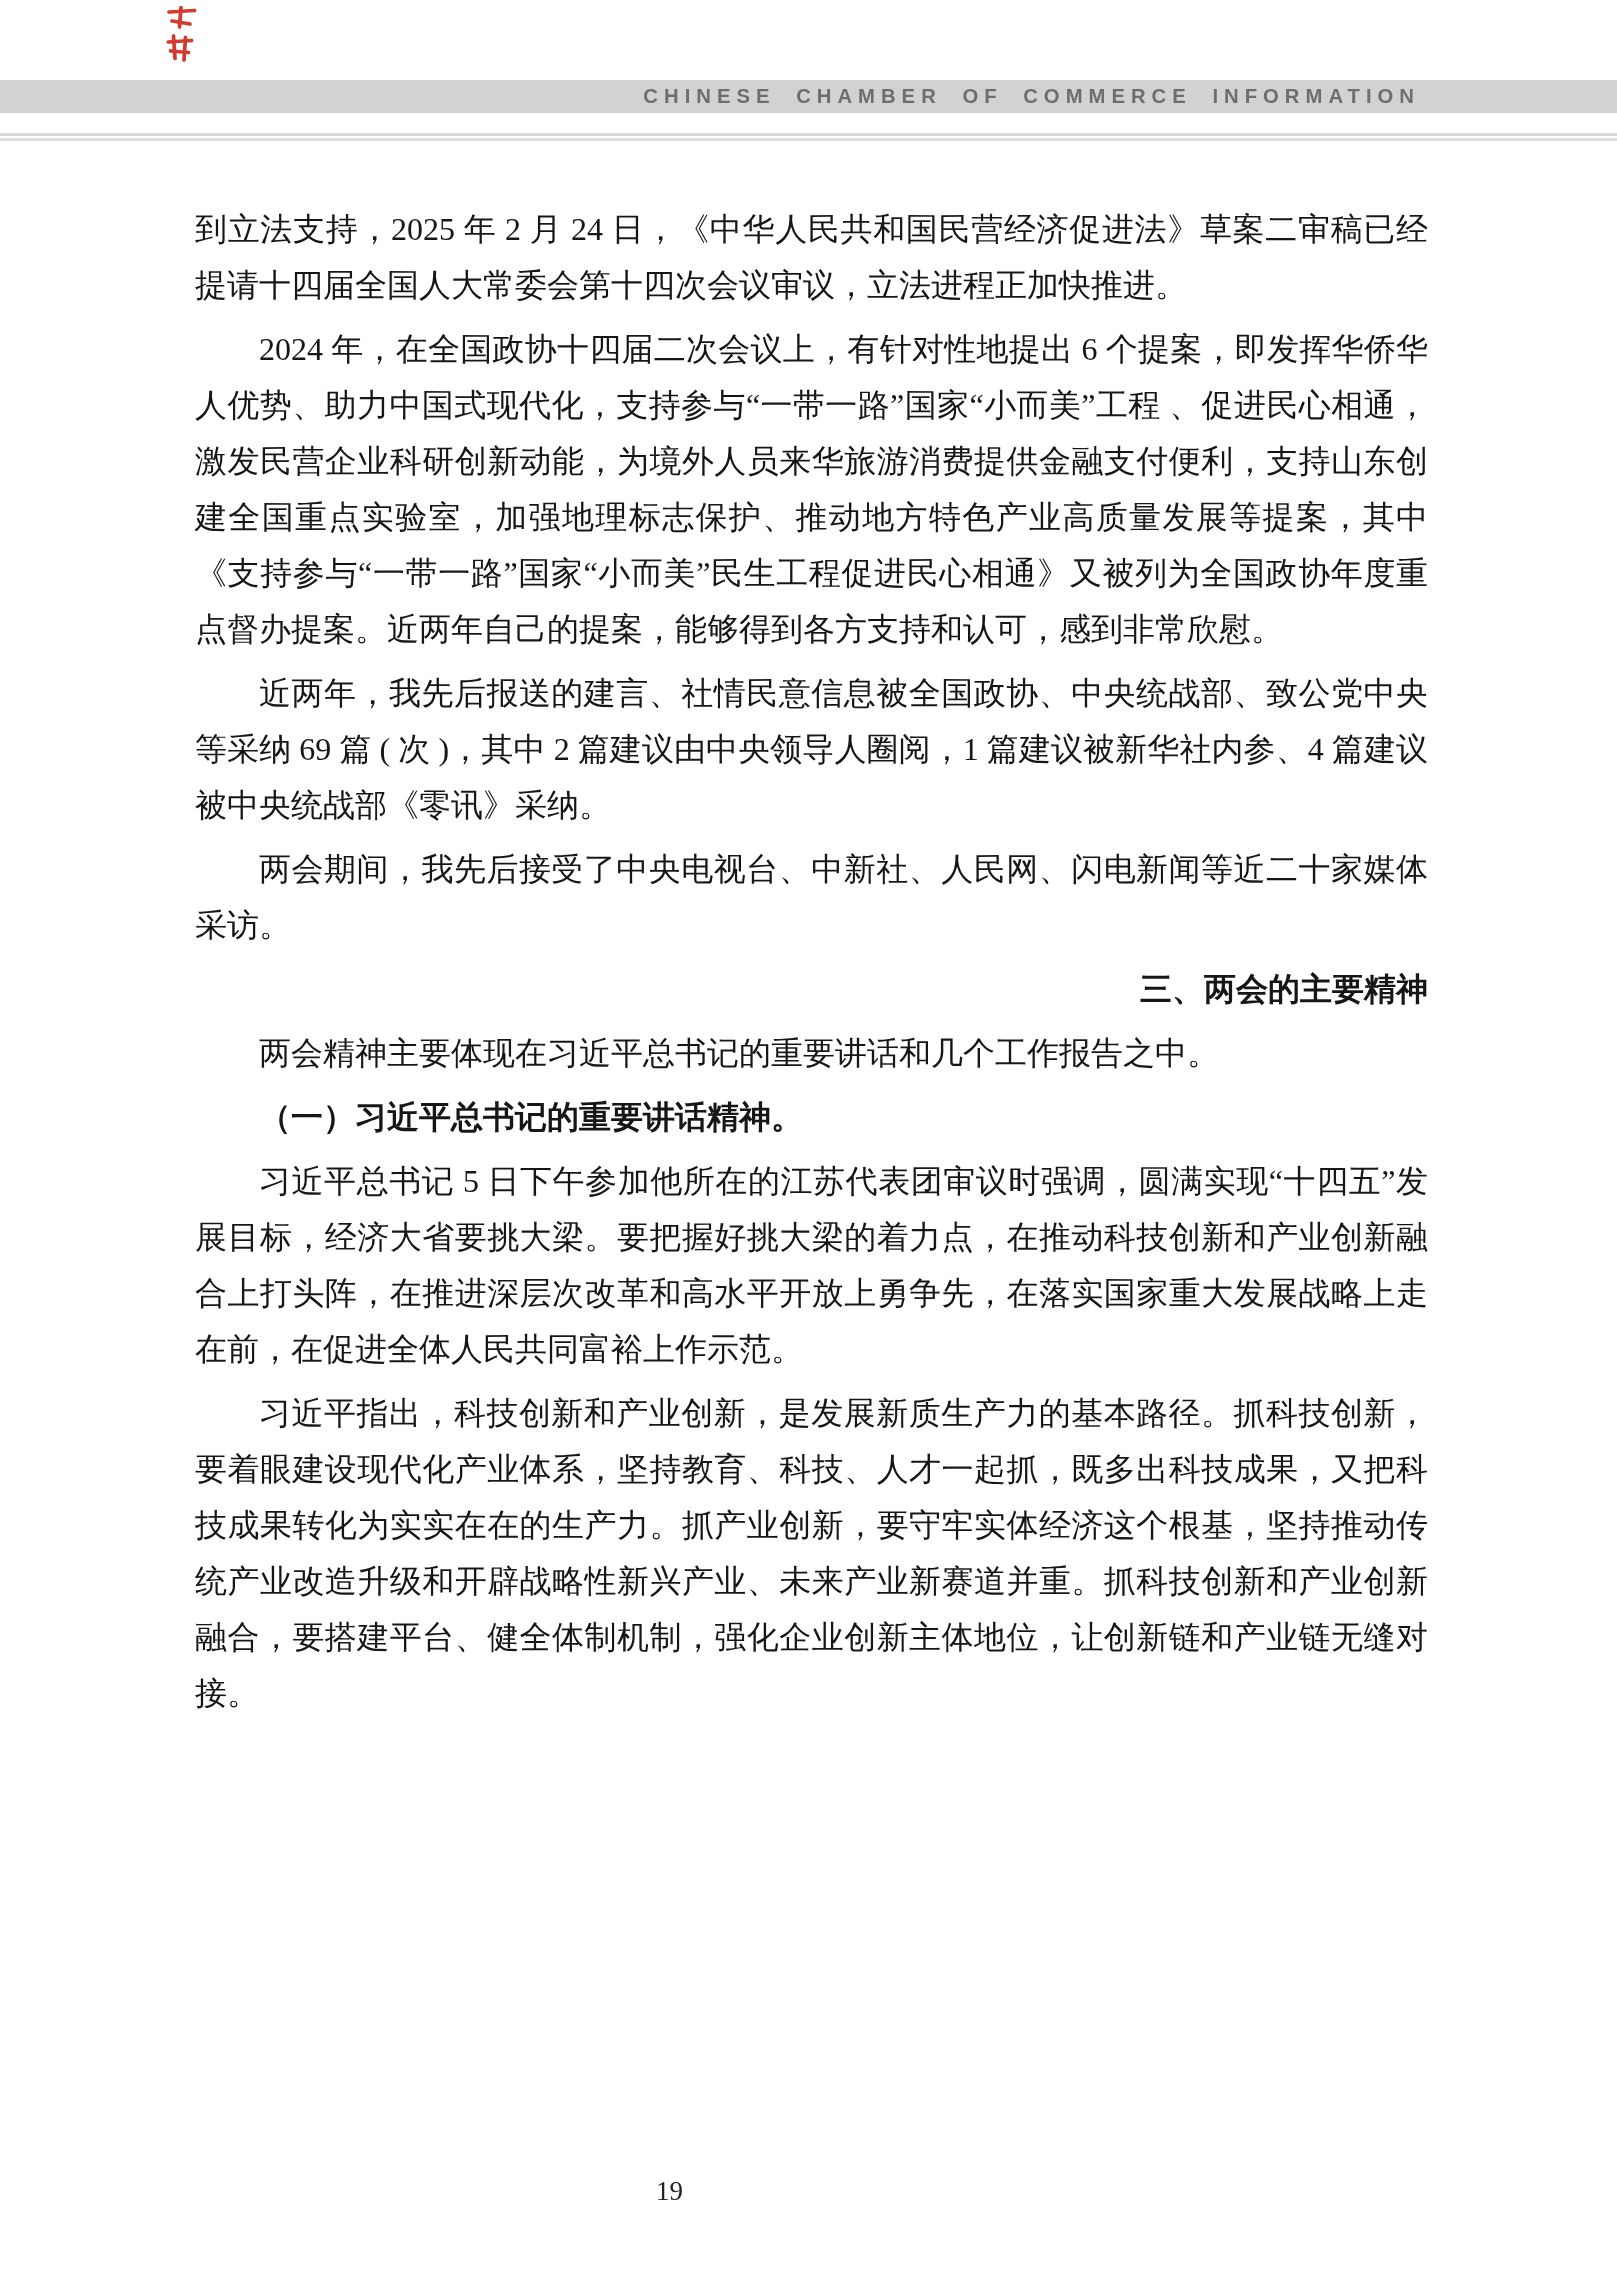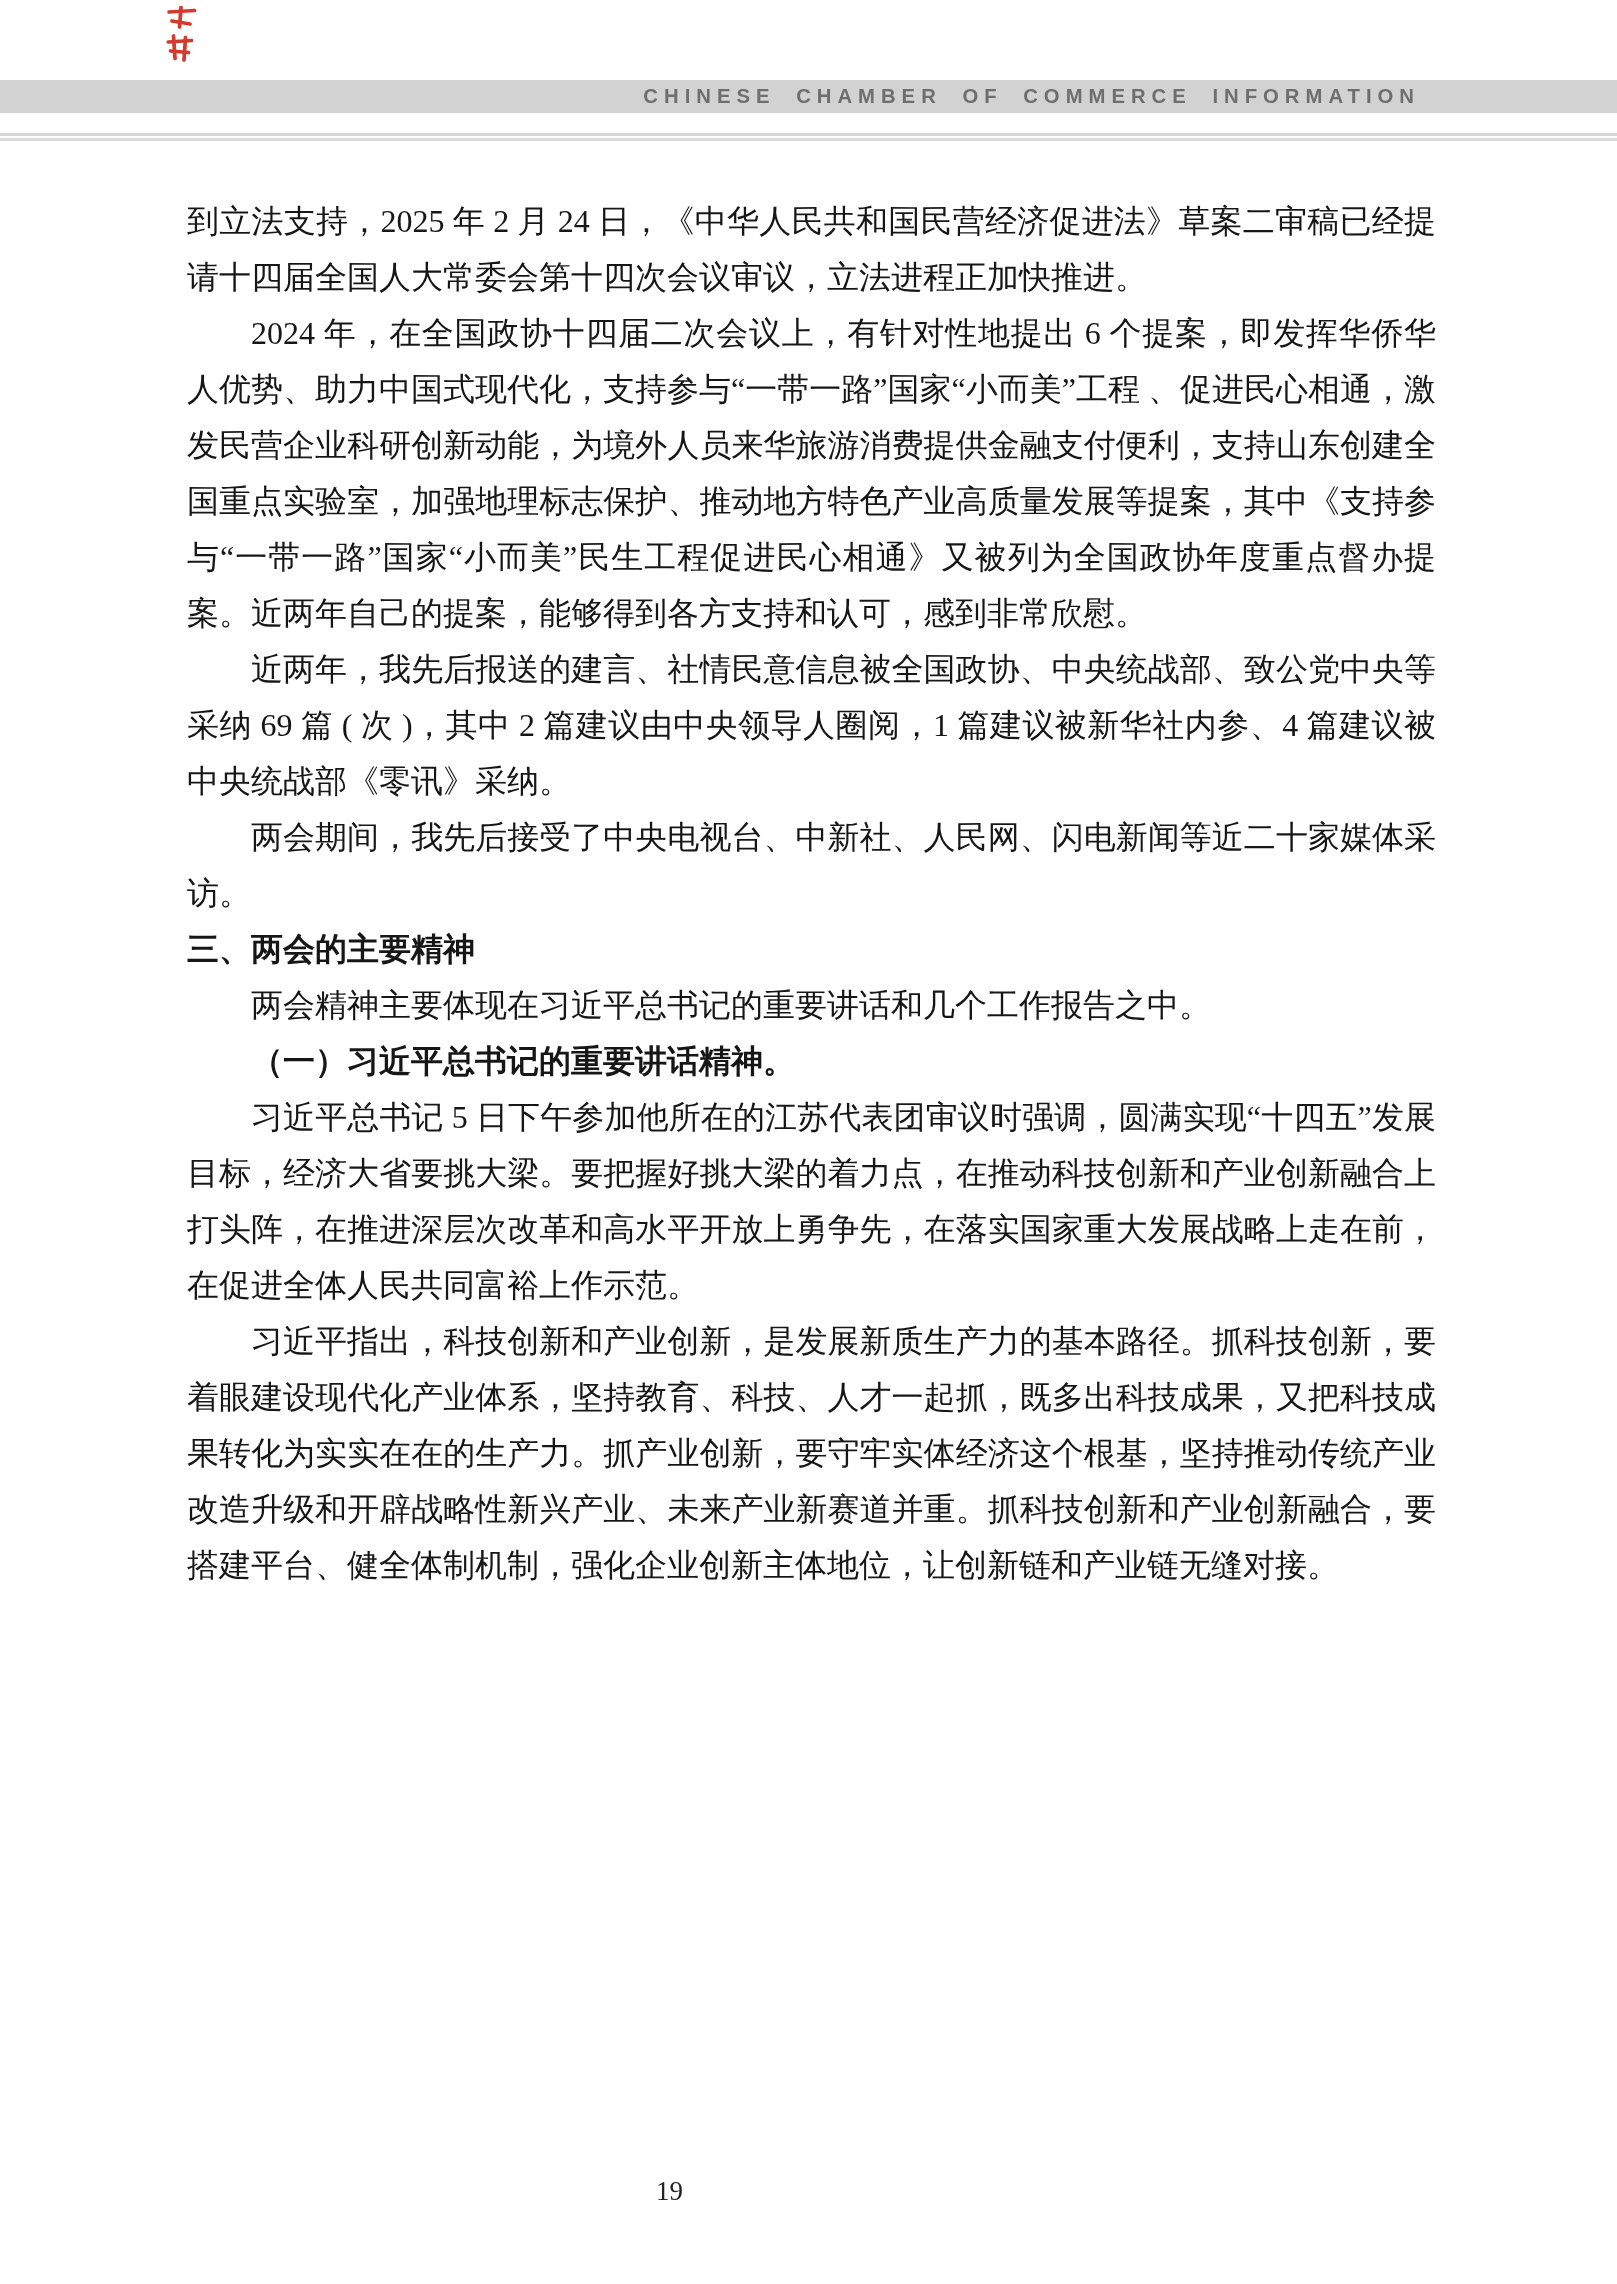--- a/index.html
+++ b/index.html
@@ -65,27 +65,27 @@
     position: absolute;
     top: 193px;
     left: 187px;
     width: 1249px;
     font-size: 32px;
     line-height: 56px;
     color: #161616;
     text-align: justify;
   }
   .content p {
-    margin: 0;
+    margin: 8px;
     padding: 0;
   }
   .para-indent { text-indent: 2em; }
   .para-noindent { text-indent: 0; }
   .section-heading {
-    text-align: left;
+    text-align: right;
     text-indent: 0;
     font-weight: bold;
     font-family: "Liberation Sans", "DejaVu Sans", sans-serif;
     font-size: 32px;
   }
   .sub-heading {
     text-indent: 2em;
     font-weight: bold;
     font-family: "Liberation Sans", "DejaVu Sans", sans-serif;
   }

